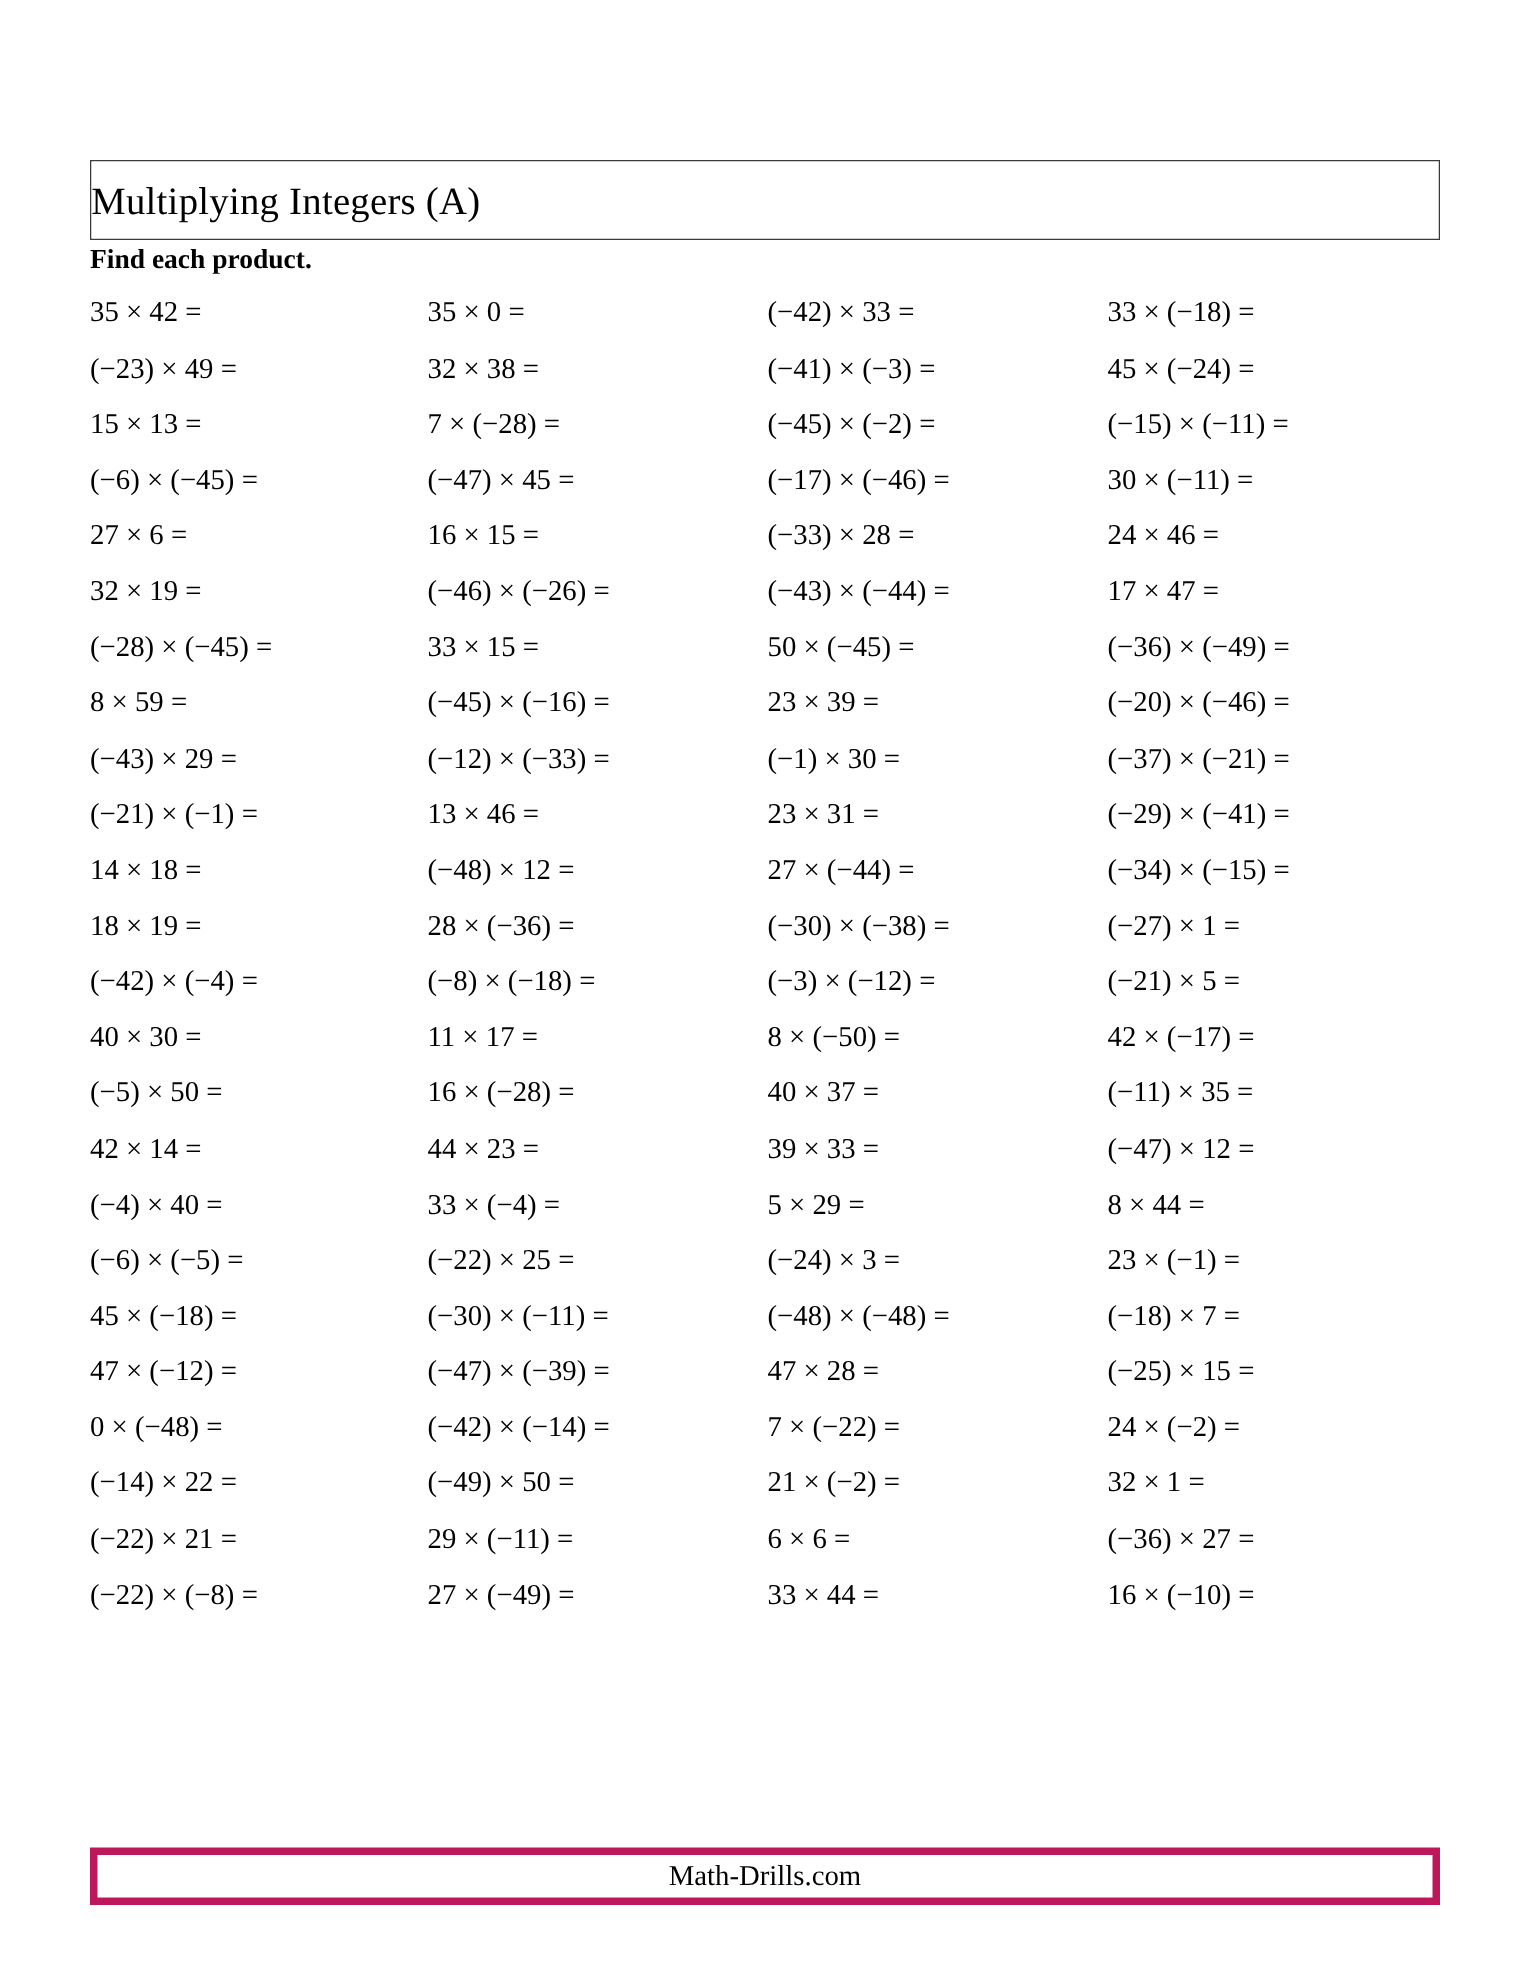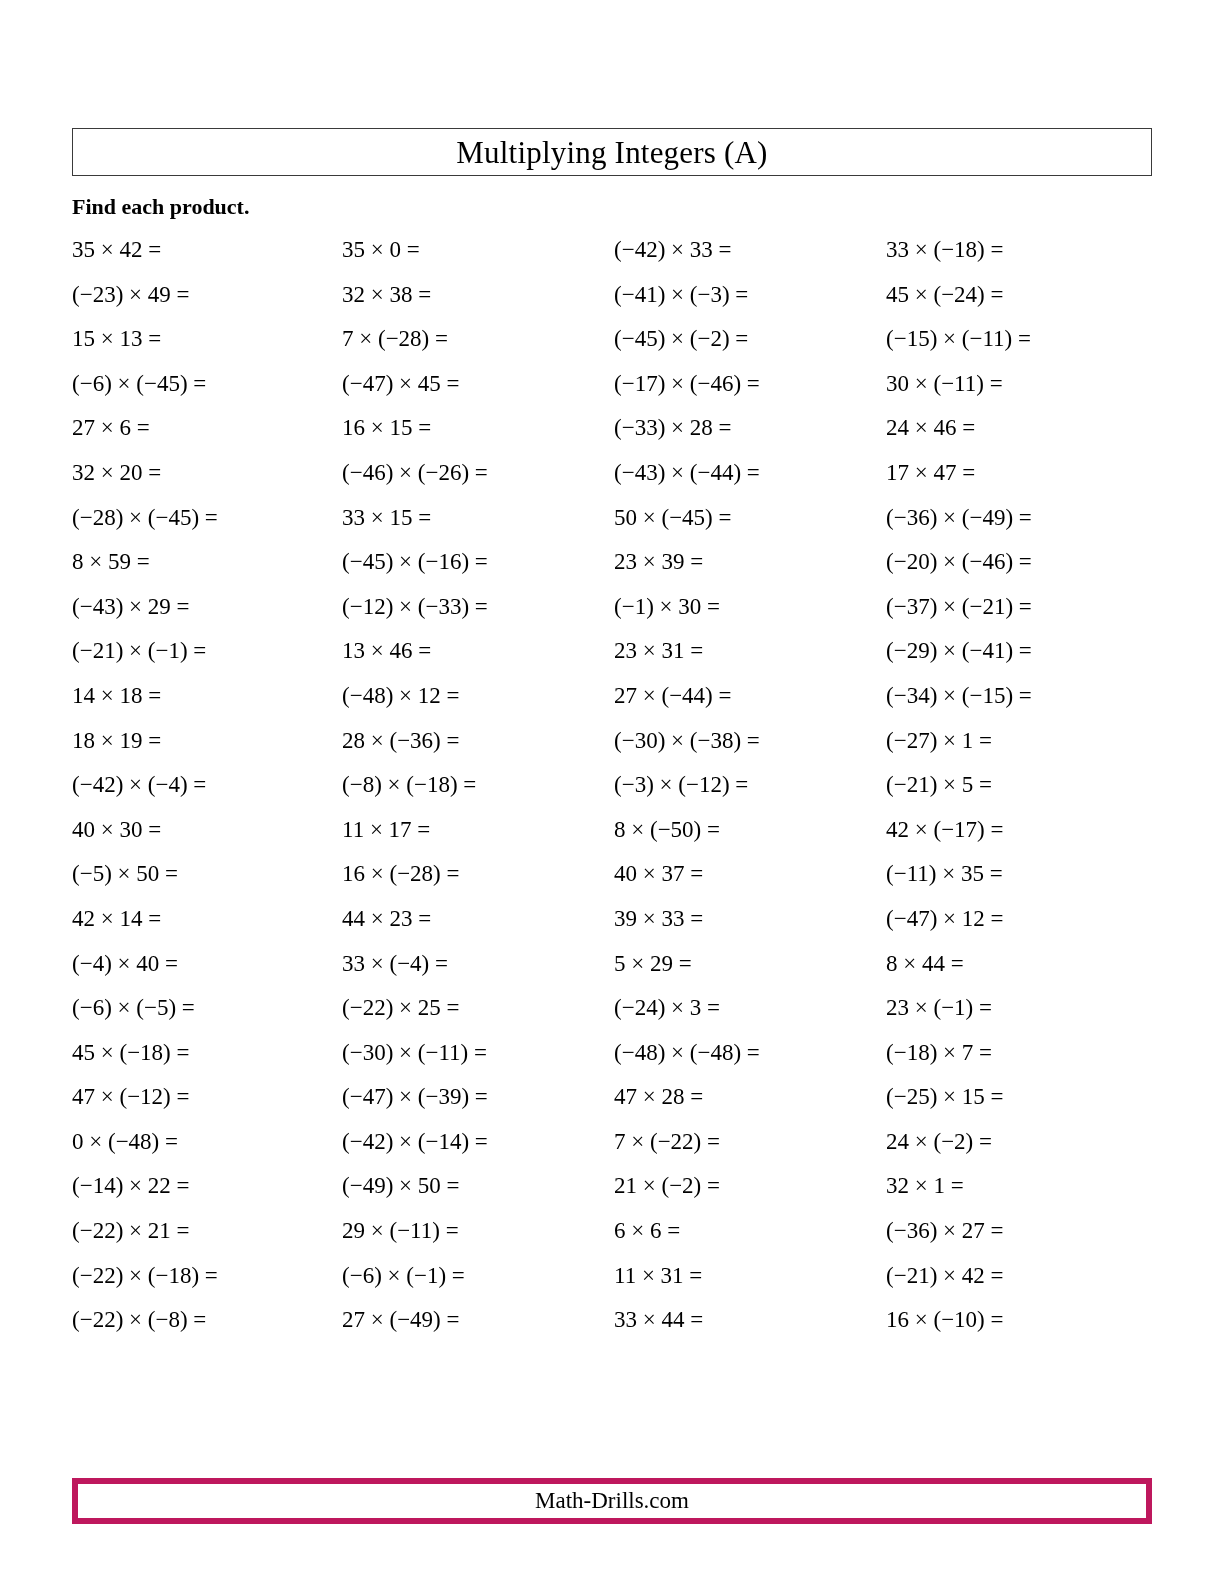--- a/index.html
+++ b/index.html
@@ -21,26 +21,25 @@
     top: 0;
     width: 1224px;
     height: 1584px;
     box-sizing: border-box;
   }
   .title-box {
     position: absolute;
     left: 72px;
     top: 128px;
     width: 1080px;
-    height: 48px;
+    height: 64px;
     border: 1px solid #3a3a3a;
     box-sizing: border-box;
     display: flex;
     align-items: center;
-    justify-content: center;
   }
   .title-text {
     font-size: 31px;
     font-weight: normal;
     letter-spacing: 0.2px;
     line-height: 1;
     white-space: nowrap;
   }
   .subtitle {
     position: absolute;
@@ -127,21 +126,21 @@
         <div class="pcell">(−17) × (−46) =</div>
         <div class="pcell">30 × (−11) =</div>
       </div>
       <div class="prow">
         <div class="pcell">27 × 6 =</div>
         <div class="pcell">16 × 15 =</div>
         <div class="pcell">(−33) × 28 =</div>
         <div class="pcell">24 × 46 =</div>
       </div>
       <div class="prow">
-        <div class="pcell">32 × 20 =</div>
+        <div class="pcell">32 × 19 =</div>
         <div class="pcell">(−46) × (−26) =</div>
         <div class="pcell">(−43) × (−44) =</div>
         <div class="pcell">17 × 47 =</div>
       </div>
       <div class="prow">
         <div class="pcell">(−28) × (−45) =</div>
         <div class="pcell">33 × 15 =</div>
         <div class="pcell">50 × (−45) =</div>
         <div class="pcell">(−36) × (−49) =</div>
       </div>
@@ -235,26 +234,20 @@
         <div class="pcell">21 × (−2) =</div>
         <div class="pcell">32 × 1 =</div>
       </div>
       <div class="prow">
         <div class="pcell">(−22) × 21 =</div>
         <div class="pcell">29 × (−11) =</div>
         <div class="pcell">6 × 6 =</div>
         <div class="pcell">(−36) × 27 =</div>
       </div>
       <div class="prow">
-        <div class="pcell">(−22) × (−18) =</div>
-        <div class="pcell">(−6) × (−1) =</div>
-        <div class="pcell">11 × 31 =</div>
-        <div class="pcell">(−21) × 42 =</div>
-      </div>
-      <div class="prow">
         <div class="pcell">(−22) × (−8) =</div>
         <div class="pcell">27 × (−49) =</div>
         <div class="pcell">33 × 44 =</div>
         <div class="pcell">16 × (−10) =</div>
       </div>
     </div>
 
   <div class="footer-box">
     <div class="footer-text">Math-Drills.com</div>
   </div>

